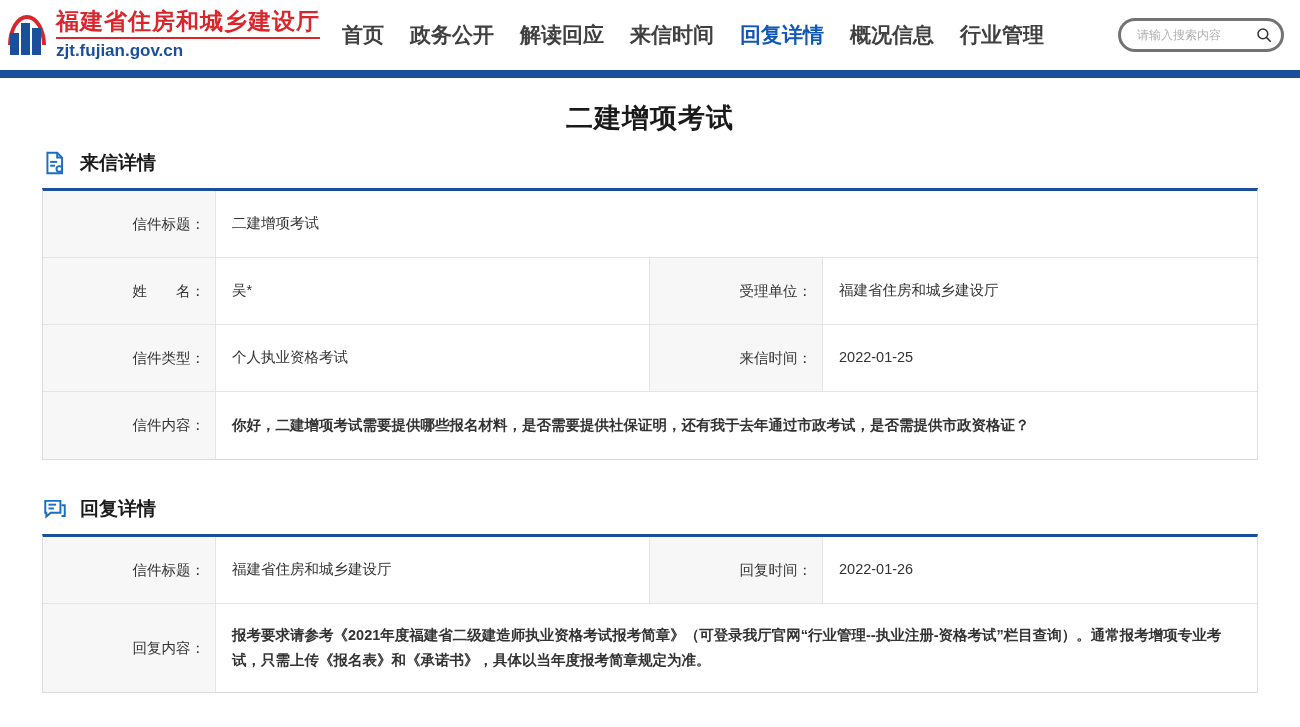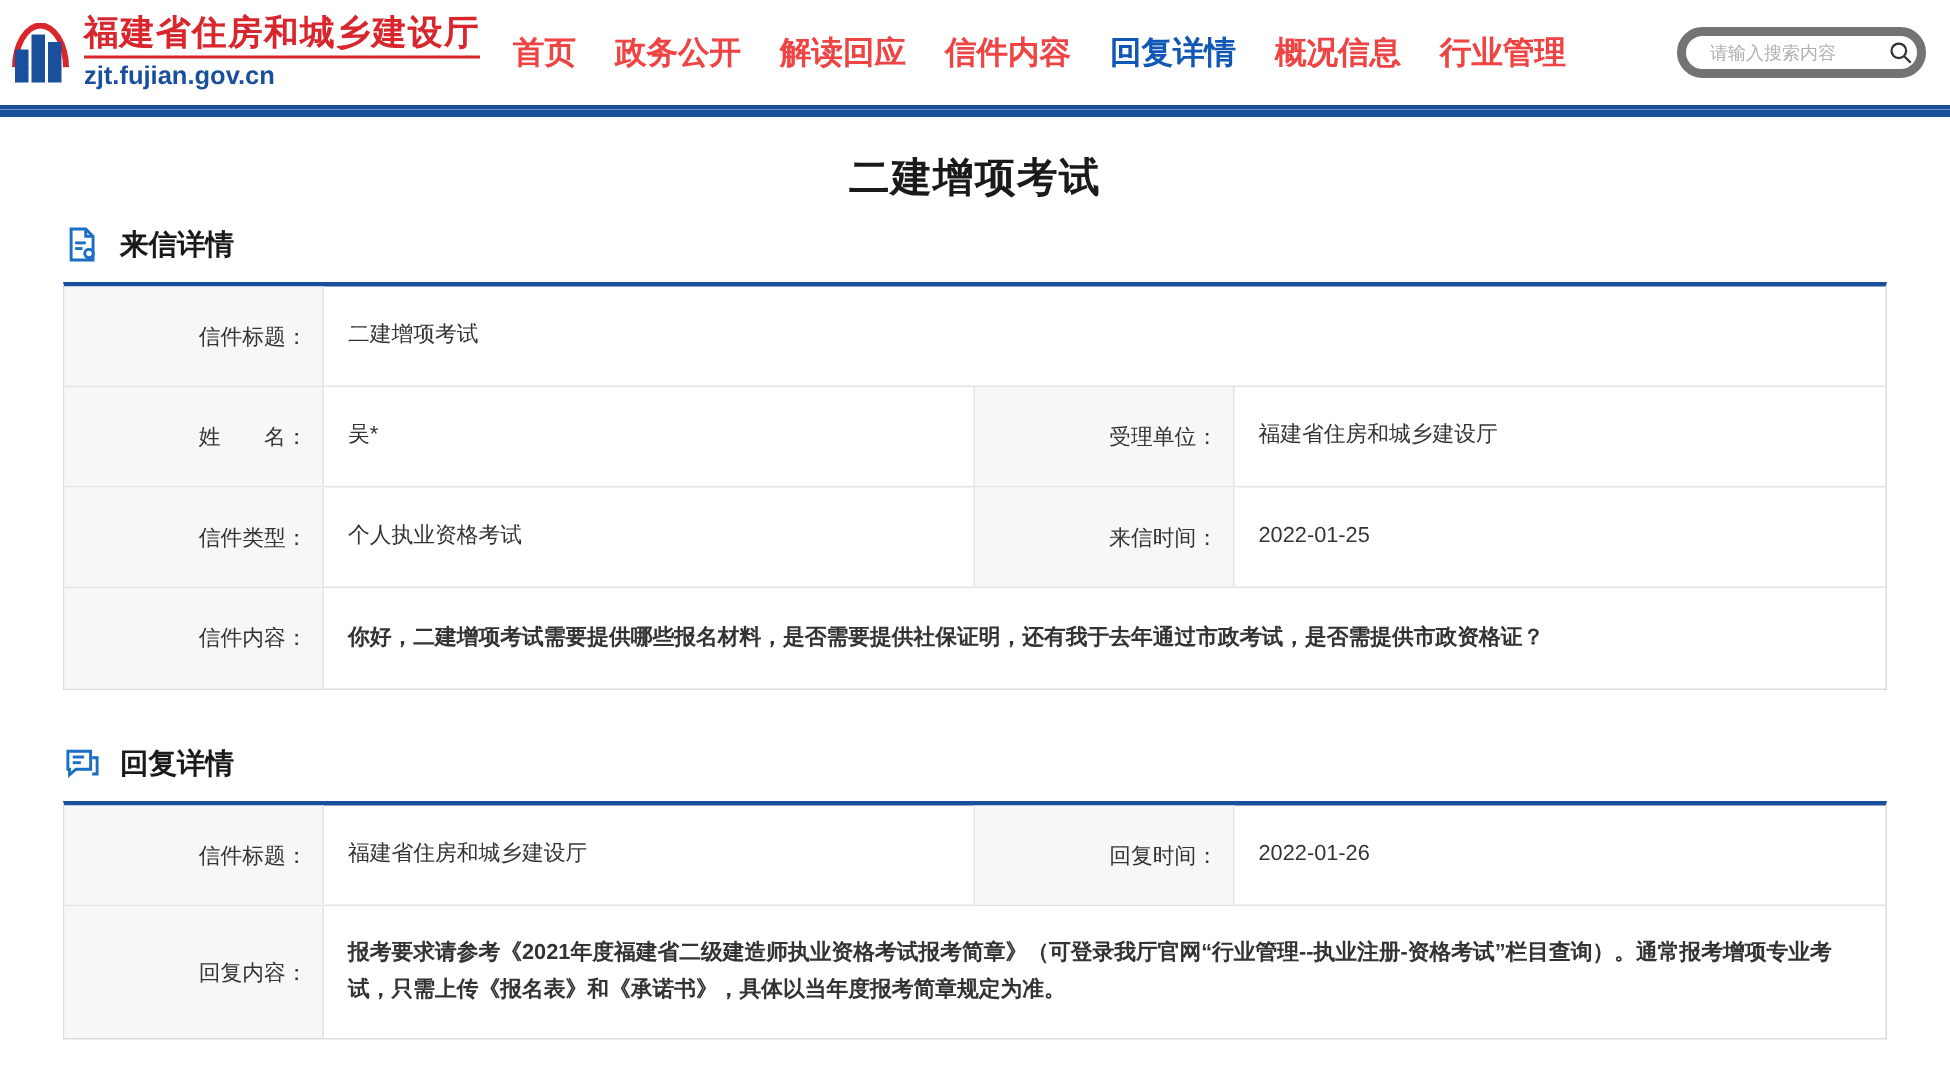--- a/index.html
+++ b/index.html
@@ -71,32 +71,32 @@
 
   .nav {
     display: flex;
     align-items: center;
     gap: 26px;
     margin-left: 22px;
     flex: 1;
   }
   .nav-item {
     font-size: 21px;
-    color: #ef4444;
+    color: #404040;
     font-weight: bold;
     cursor: pointer;
     white-space: nowrap;
     font-family: "Liberation Sans", sans-serif;
   }
   .nav-item.active { color: #1157b5; }
 
   .search-box {
     width: 166px;
     height: 34px;
-    border: 6px solid #737373;
+    border: 3px solid #737373;
     border-radius: 17px;
     display: flex;
     align-items: center;
     padding: 0 10px 0 14px;
     margin-right: 16px;
     flex: none;
     background: #fff;
   }
   .search-input {
     border: none;
@@ -196,21 +196,21 @@
     <div class="logo-text">
       <div class="logo-title">福建省住房和城乡建设厅</div>
       <div class="logo-sub">zjt.fujian.gov.cn</div>
     </div>
   </div>
 
   <div class="nav">
     <div class="nav-item">首页</div>
     <div class="nav-item">政务公开</div>
     <div class="nav-item">解读回应</div>
-    <div class="nav-item">信件内容</div>
+    <div class="nav-item">来信时间</div>
     <div class="nav-item active">回复详情</div>
     <div class="nav-item">概况信息</div>
     <div class="nav-item">行业管理</div>
   </div>
 
   <div class="search-box">
     <input class="search-input" type="text" placeholder="请输入搜索内容" style="">
     <span class="search-icon">
       <svg width="18" height="18" viewBox="0 0 24 24" fill="none" stroke="#333" stroke-width="2">
         <circle cx="10.5" cy="10.5" r="6.5"></circle>

